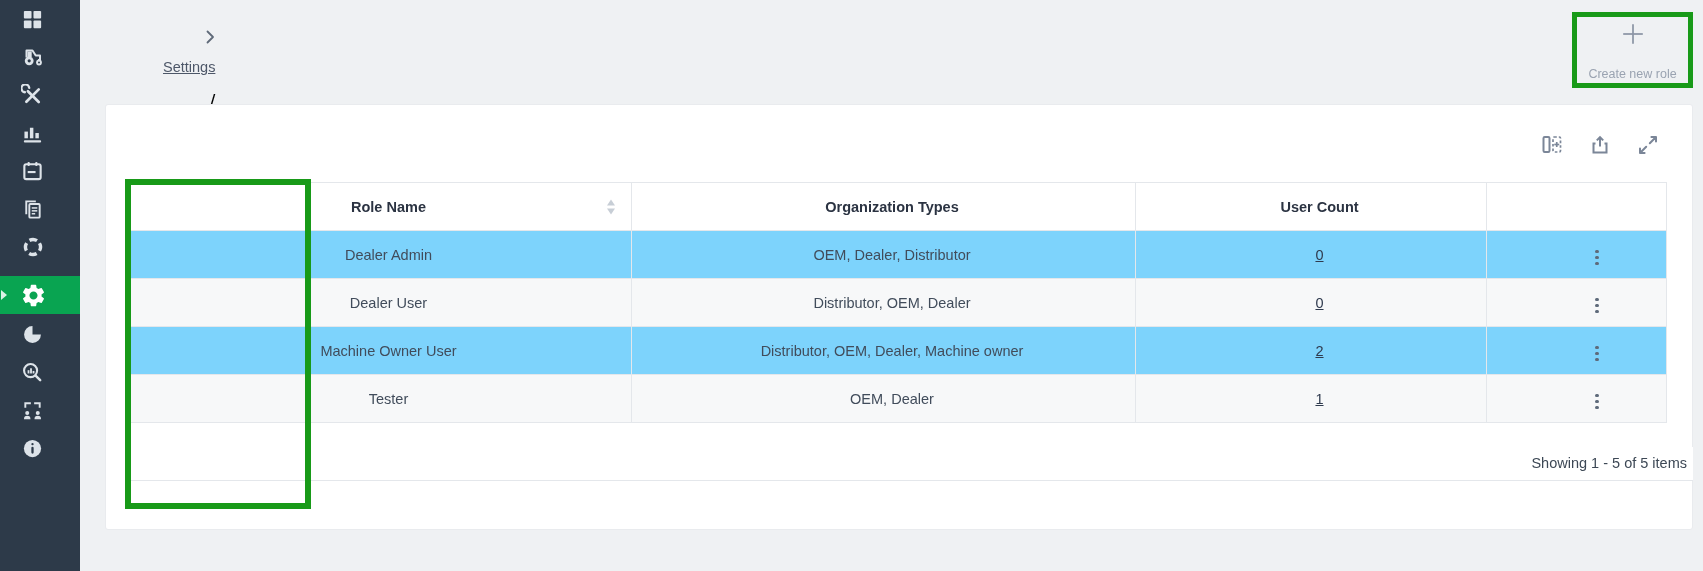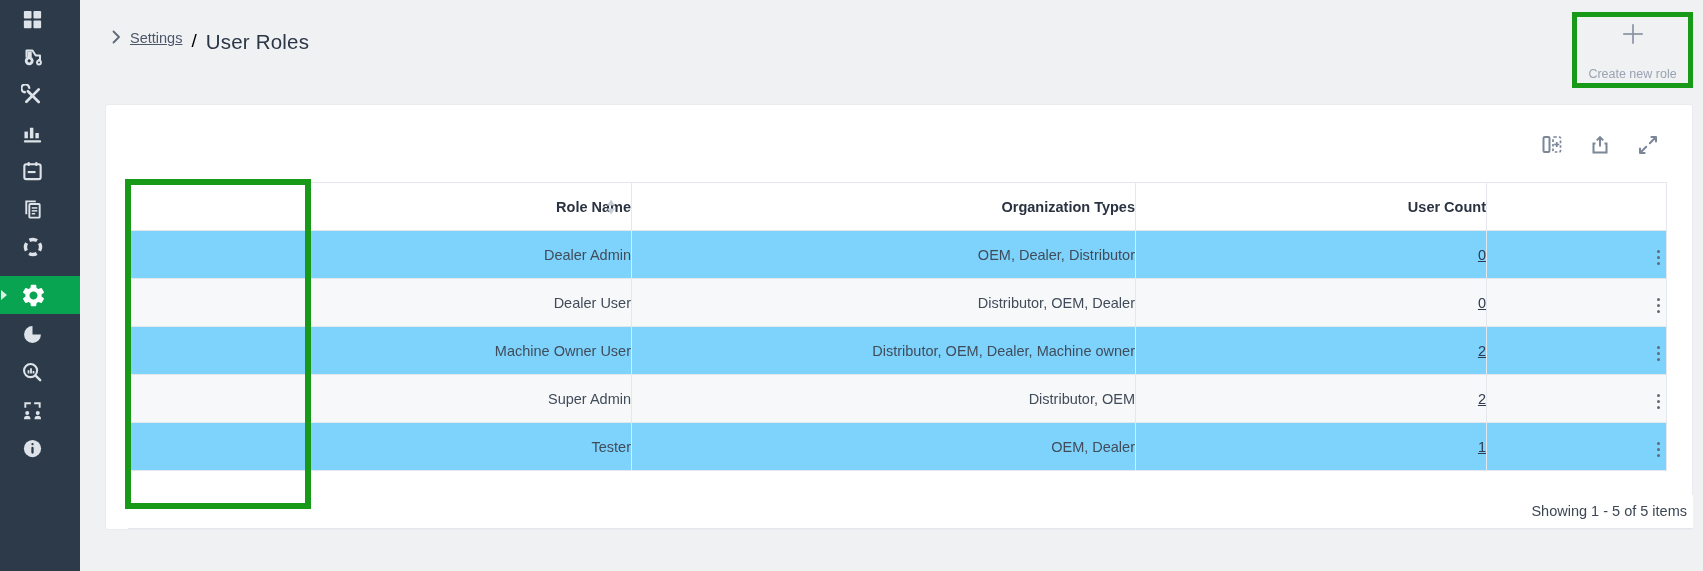--- a/index.html
+++ b/index.html
@@ -23,21 +23,21 @@
     background:#09a451; height:38px; margin-top:10px; margin-bottom:1px; color:#ffffff;
   }
   .side-item.active::before {
     content:""; position:absolute; left:1px; top:50%; transform:translateY(-50%);
     width:0; height:0; border-top:5px solid transparent; border-bottom:5px solid transparent;
     border-left:6px solid rgba(255,255,255,.85);
   }
 
   
   .breadcrumb {
-    position:absolute; left:112px; top:30px; display:flex; align-items:flex-start; gap:9px;
+    position:absolute; left:112px; top:30px; display:flex; align-items:flex-end; gap:15px;flex-direction:column;
   }
   .crumb-chevron { color:#5f6a79; display:flex; }
   .crumb-link { font-size:14.5px; color:#4d5768; text-decoration:underline; cursor:pointer; }
   .crumb-sep { font-size:19px; color:#39445
 4; }
   .crumb-current { font-size:20.5px; color:#2b3646; font-weight:500; letter-spacing:.2px; }
 
   .create-btn {
     position:absolute; left:1577px; top:17px; width:111px; height:66px;
     display:flex; flex-direction:column; align-items:center; justify-content:center; gap:15px;
@@ -50,21 +50,21 @@
   .card {
     position:absolute; left:105px; top:104px; width:1588px; height:426px;
     background:#ffffff; border:1px solid #e9ebee; border-radius:3px;
   }
   .tool-icons { position:absolute; top:134px; left:1541px; display:flex; gap:26px; color:#7b8698; }
   .tool-icons .ticon { width:22px; height:22px; cursor:pointer; display:flex; }
 
   
   .grid { position:absolute; left:128px; top:182px; width:1565px; }
   table { border-collapse:collapse; table-layout:fixed; width:1538px; background:#ffffff; }
-  th, td { border:1px solid #e4e7eb; vertical-align:middle; text-align:right; }
+  th, td { border:1px solid #e4e7eb; vertical-align:middle; text-align:center; }
   th {
     height:48px; padding-left:17px; font-size:14.5px; font-weight:700; color:#2b3342;
     position:relative; background:#ffffff;
   }
   td { height:48px; padding-left:17px; font-size:14.5px; color:#414c5b; background:#7dd3fc; }
   tbody tr:nth-child(even) td { background:#f7f8f9; }
   .sorter {
     position:absolute; right:16px; top:50%; transform:translateY(-50%);
     display:flex; flex-direction:column; gap:3px; cursor:pointer;
   }
@@ -305,30 +305,20 @@
           <td>Machine Owner User</td>
           <td>Distributor, OEM, Dealer, Machine owner</td>
           <td><span class="count-link">2</span></td>
           <td><span class="kebab">
                 <span class="dot"></span>
                 <span class="dot"></span>
                 <span class="dot"></span>
               </span></td>
         </tr>
         <tr>
-          <td>Super Admin</td>
-          <td>Distributor, OEM</td>
-          <td><span class="count-link">2</span></td>
-          <td><span class="kebab">
-                <span class="dot"></span>
-                <span class="dot"></span>
-                <span class="dot"></span>
-              </span></td>
-        </tr>
-        <tr>
           <td>Tester</td>
           <td>OEM, Dealer</td>
           <td><span class="count-link">1</span></td>
           <td><span class="kebab">
                 <span class="dot"></span>
                 <span class="dot"></span>
                 <span class="dot"></span>
               </span></td>
         </tr>
       </tbody>

